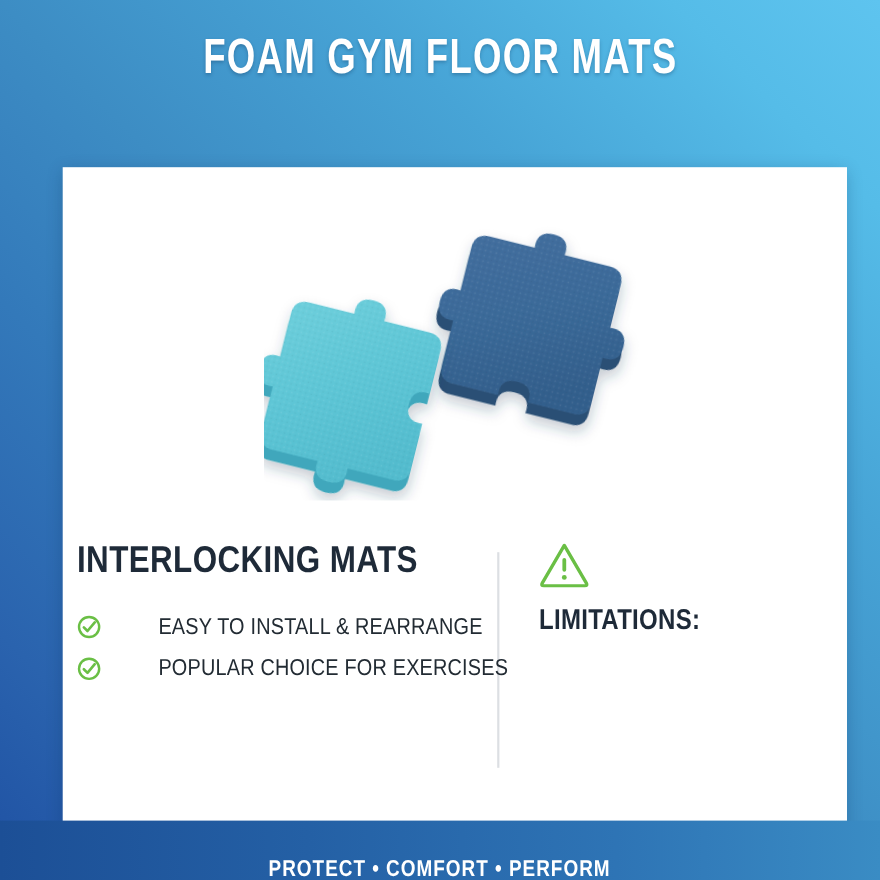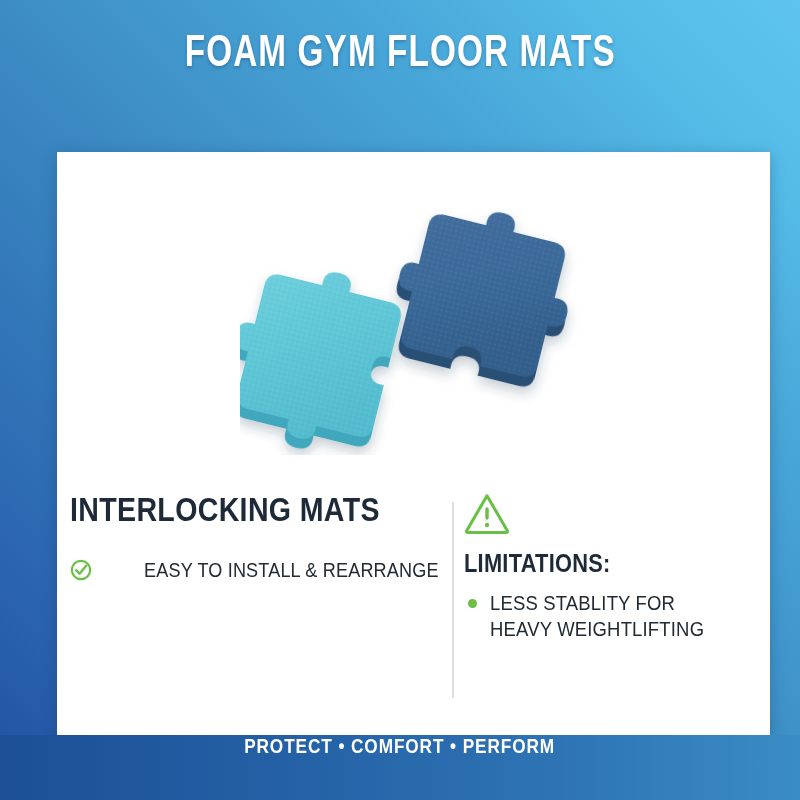--- a/index.html
+++ b/index.html
@@ -97,21 +97,21 @@
     font-size:21px;
     font-weight:normal;
     letter-spacing:.2px;
     line-height:1;
     white-space:nowrap;
     transform:scaleX(0.86);
     transform-origin:left center;
   }
 
   
-  #right-col { position:absolute; left:407px; top:0; width:270px; }
+  #right-col { position:absolute; left:433px; top:0; width:270px; }
 
   #warning-icon { display:block; width:46px; height:42px; margin-bottom:16px; }
 
   #limitations-heading {
     color:#1e2a38;
     font-size:26px;
     font-weight:bold;
     letter-spacing:.3px;
     line-height:1;
     transform:scaleX(0.84);
@@ -140,23 +140,23 @@
   
   #card-rule {
     position:absolute;
     left:9px; top:601px;
     width:667px; height:7px;
     background:linear-gradient(90deg,#1b3e7a 0%,#2a5896 35%,#3579b7 68%,#49a8dc 100%);
   }
 
   
   #footer-bar {
-    position:absolute; left:0; bottom:0; width:800px; height:65px;
+    position:absolute; left:0; bottom:0; width:800px; height:54px;
     background:linear-gradient(90deg,#1c4f96 0%,#2460a5 35%,#2e74b5 70%,#3a8cc4 100%);
-    display:flex; align-items:flex-start; justify-content:center;
+    display:flex; align-items:flex-end; justify-content:center;
   }
   #footer-tagline {
     color:#ffffff;
     font-size:21px;
     font-weight:bold;
     letter-spacing:1.1px;
     line-height:1;
     transform:scaleX(0.82);
     transform-origin:center center;
     white-space:nowrap;
@@ -239,36 +239,38 @@
 
         <div class="feature-row">
           <svg class="feature-icon" viewBox="0 0 24 24">
             <circle cx="12" cy="12" r="10" fill="none" stroke="#6abf45" stroke-width="2.4"></circle>
             <path d="M6.8 12.4 L10.4 16 L17.6 7.4" fill="none" stroke="#6abf45" stroke-width="2.6" stroke-linecap="round" stroke-linejoin="round"></path>
           </svg>
           <span class="feature-text">EASY TO INSTALL &amp; REARRANGE</span>
         </div>
 
 
+        <div class="feature-row">
+          <svg class="feature-icon" viewBox="0 0 24 24">
+            <circle cx="12" cy="12" r="10" fill="none" stroke="#6abf45" stroke-width="2.4"></circle>
+            <path d="M6.8 12.4 L10.4 16 L17.6 7.4" fill="none" stroke="#6abf45" stroke-width="2.6" stroke-linecap="round" stroke-linejoin="round"></path>
+          </svg>
+          <span class="feature-text">POPULAR CHOICE FOR EXERCISES</span>
+        </div>
       </div>
 
       <div id="right-col">
         <svg id="warning-icon" viewBox="0 0 48 44">
           <path d="M24 4 L45 40 Q46.5 42.5 43.5 42.5 L4.5 42.5 Q1.5 42.5 3 40 Z" fill="none" stroke="#6abf45" stroke-width="3.2" stroke-linejoin="round"></path>
           <rect x="22.2" y="16" width="3.6" height="13" rx="1.8" fill="#6abf45"></rect>
           <circle cx="24" cy="34.5" r="2.3" fill="#6abf45"></circle>
         </svg>
 
         <div id="limitations-heading">LIMITATIONS:</div>
 
-        <div class="limitation-row">
-          <span class="limitation-bullet"></span>
-          <span class="limitation-text">LESS STABLITY FOR
-HEAVY WEIGHTLIFTING</span>
-        </div>
       </div>
     </div>
 
     <div id="card-rule"></div>
   </div>
 
   <div id="footer-bar">
     <div id="footer-tagline">PROTECT • COMFORT • PERFORM</div>
   </div>
 

